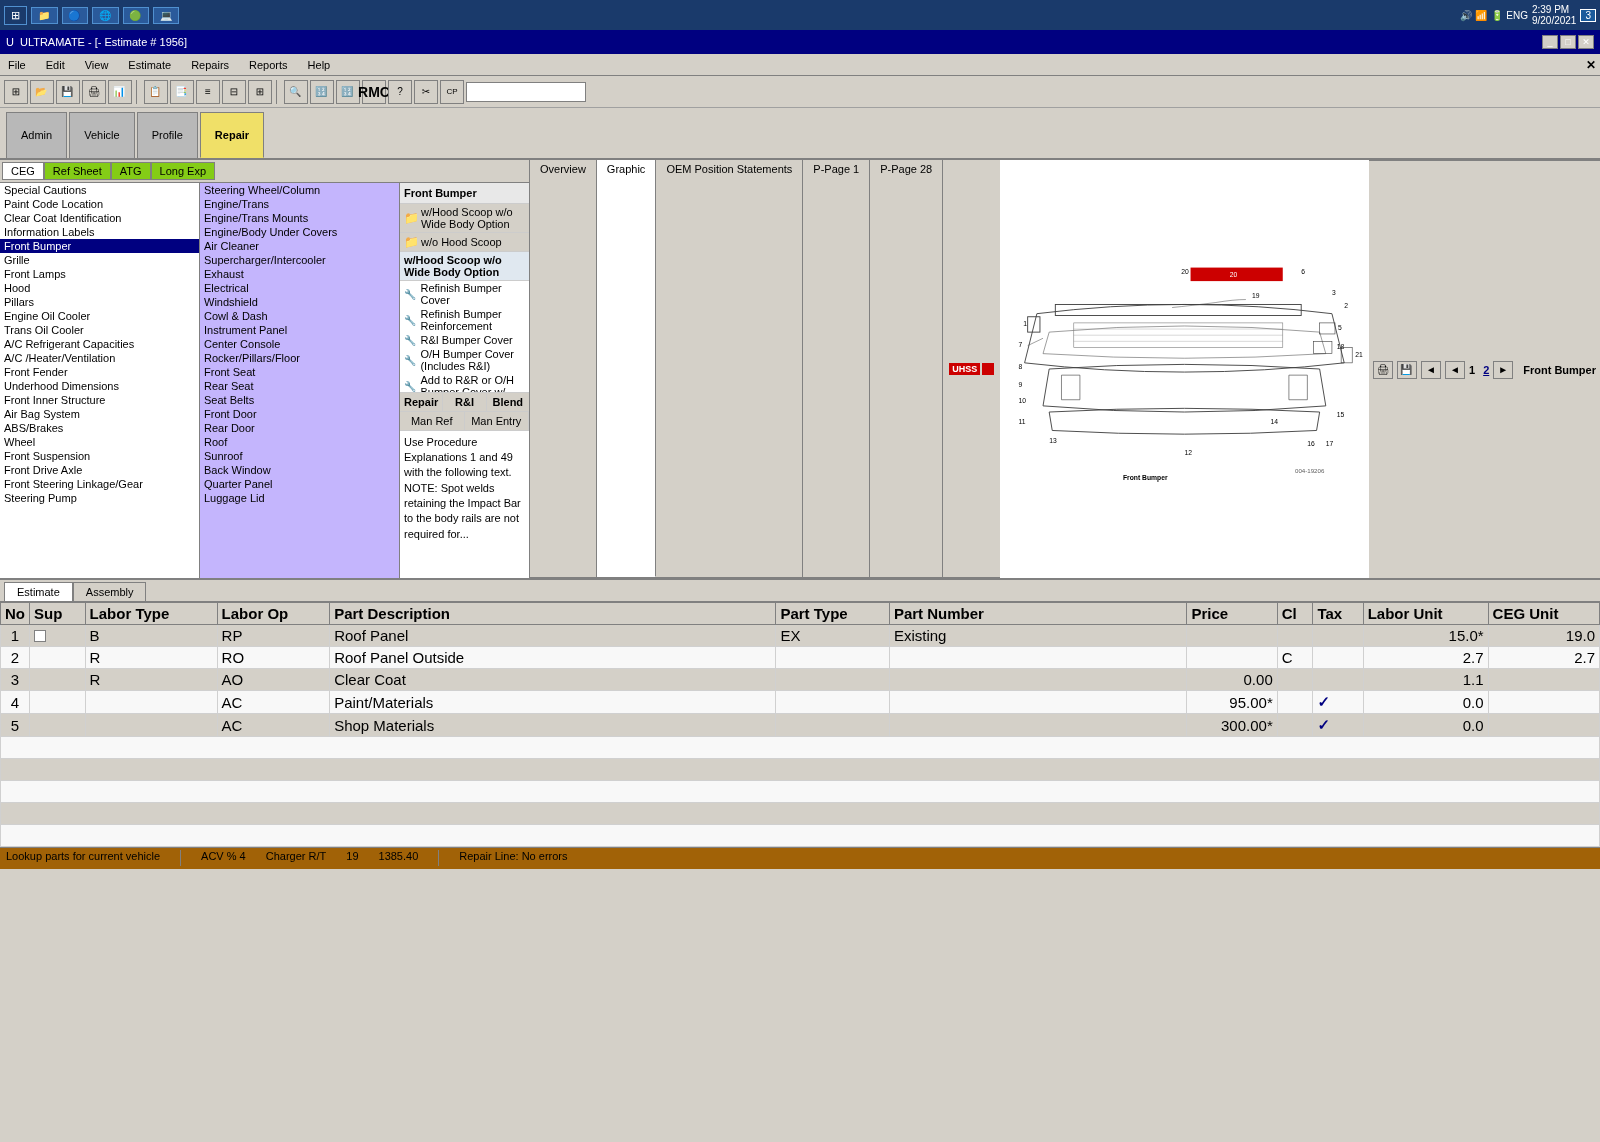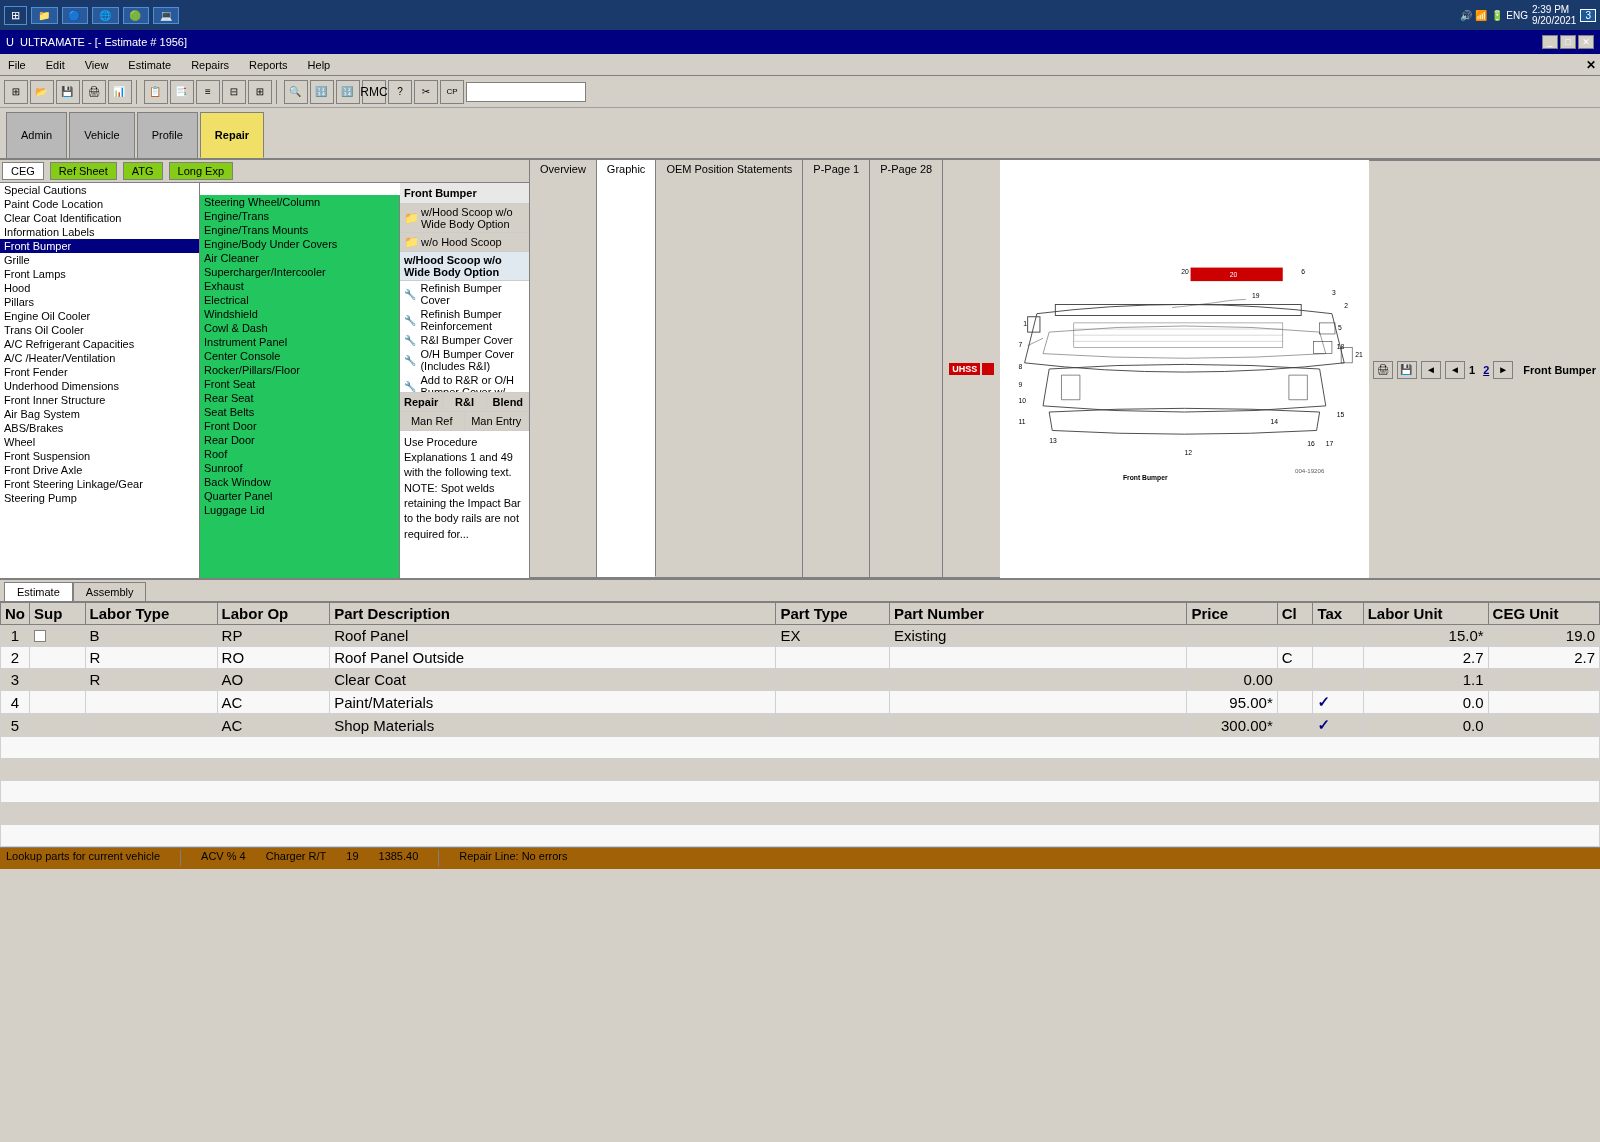--- a/index.html
+++ b/index.html
@@ -26,21 +26,21 @@
     .tab-bar { background: #d4d0c8; padding: 4px 6px 0 6px; display: flex; gap: 2px; }
     .tab { padding: 16px 14px; border: 1px solid #808080; border-bottom: none; background: #d4d0c8; cursor: pointer; font-size: 11px; }
     .tab.active { background: #f0e068; font-weight: bold; border-bottom: 1px solid #f0e068; }
     .tab:not(.active) { background: #b8b8b8; }
 
     
     .main-content { display: flex; gap: 0; height: 420px; border-top: 2px solid #808080; background: white; }
 
     
     .left-panel { width: 530px; border-right: 1px solid #808080; display: flex; flex-direction: column; }
-    .left-tabs { display: flex; background: #d4d0c8; border-bottom: 1px solid #808080; padding: 2px; gap: 6px; }
+    .left-tabs { display: flex; background: #d4d0c8; border-bottom: 1px solid #808080; padding: 2px; gap: 0; }
     .left-tab { padding: 2px 8px; border: 1px solid #808080; background: #84cc16; cursor: pointer; font-size: 11px; }
     .left-tab.active { background: white; }
 
     
     .parts-container { display: flex; flex: 1; overflow: hidden; }
     .category-list { width: 200px; border-right: 1px solid #808080; overflow-y: auto; }
     .category-item { padding: 1px 4px; cursor: pointer; font-size: 11px; white-space: nowrap; }
     .category-item.selected { background: #000080; color: white; }
 
     
@@ -154,21 +154,21 @@
   <div class="tb-separator"></div>
   <div class="tb-btn">📋</div>
   <div class="tb-btn">📑</div>
   <div class="tb-btn">≡</div>
   <div class="tb-btn">⊟</div>
   <div class="tb-btn">⊞</div>
   <div class="tb-separator"></div>
   <div class="tb-btn">🔍</div>
   <div class="tb-btn">🔢</div>
   <div class="tb-btn">🔢</div>
-  <div class="tb-btn" style="font-size:12px;">RMC</div>
+  <div class="tb-btn" style="font-size:14px;font-weight:bold;">RMC</div>
   <div class="tb-btn">?</div>
   <div class="tb-btn">✂</div>
   <div class="tb-btn" style="font-size:8px;">CP</div>
   <input class="tb-search" type="text" style="">
 </div>
 
 <div class="tab-bar">
   <div class="tab">Admin</div>
   <div class="tab">Vehicle</div>
   <div class="tab">Profile</div>
@@ -207,21 +207,21 @@
         <div class="category-item">Front Inner Structure</div>
         <div class="category-item">Air Bag System</div>
         <div class="category-item">ABS/Brakes</div>
         <div class="category-item">Wheel</div>
         <div class="category-item">Front Suspension</div>
         <div class="category-item">Front Drive Axle</div>
         <div class="category-item">Front Steering Linkage/Gear</div>
         <div class="category-item">Steering Pump</div>
       </div>
 
-      <div class="category-list" style="background:#22c55e;margin-top:12px;">
+      <div class="category-list" style="background:#c4b5fd;">
         <div class="category-item">Steering Wheel/Column</div>
         <div class="category-item">Engine/Trans</div>
         <div class="category-item">Engine/Trans Mounts</div>
         <div class="category-item">Engine/Body Under Covers</div>
         <div class="category-item">Air Cleaner</div>
         <div class="category-item">Supercharger/Intercooler</div>
         <div class="category-item">Exhaust</div>
         <div class="category-item">Electrical</div>
         <div class="category-item">Windshield</div>
         <div class="category-item">Cowl &amp; Dash</div>

